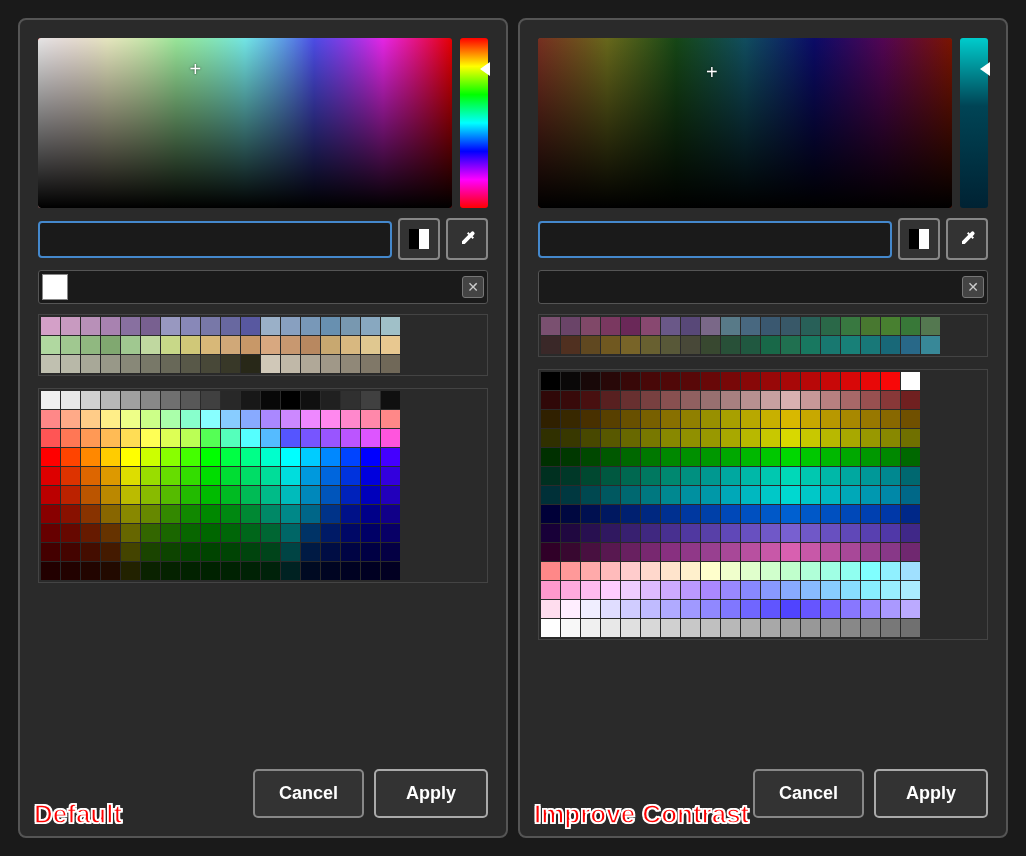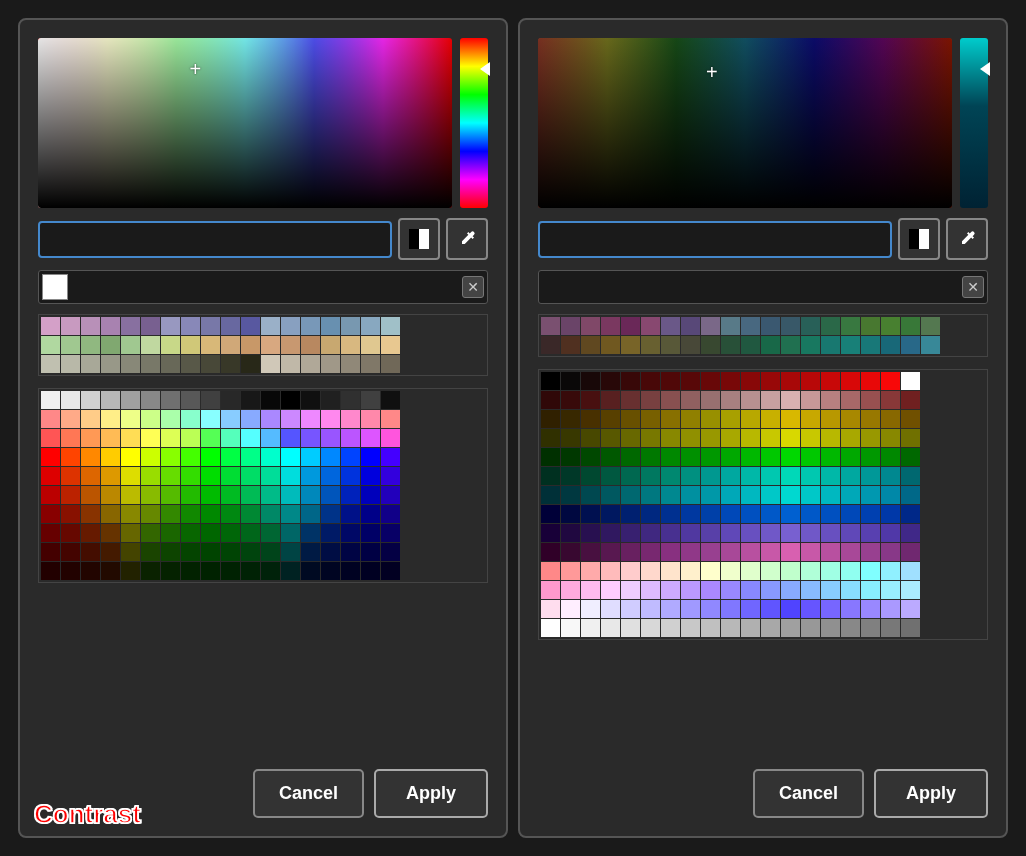--- a/index.html
+++ b/index.html
@@ -539,21 +539,21 @@
           <div style="width: 19px; height: 18px; background: rgb(2, 0, 34); cursor: pointer; flex-shrink: 0;"></div>
         </div>
       </div>
   </div>
 
   <div class="button-row">
     <button class="btn-cancel">Cancel</button>
     <button class="btn-apply">Apply</button>
   </div>
 
-  <div class="panel-label">Contrast</div>
+  <div class="panel-label">Default</div>
 </div>
 
 <div class="panel contrast-panel">
 
   <div class="gradient-row">
     <div class="gradient-box">
       <div class="gradient-main">
         <div class="grad-hue"></div>
         <div class="grad-white"></div>
         <div class="grad-black"></div>
@@ -930,13 +930,14 @@
           <div style="width: 19px; height: 18px; background: rgb(112, 112, 112); cursor: pointer; flex-shrink: 0;"></div>
         </div>
       </div>
   </div>
 
   <div class="button-row">
     <button class="btn-cancel">Cancel</button>
     <button class="btn-apply">Apply</button>
   </div>
 
+  <div class="panel-label">Improve Contrast</div>
 </div>
 
 </body></html>

